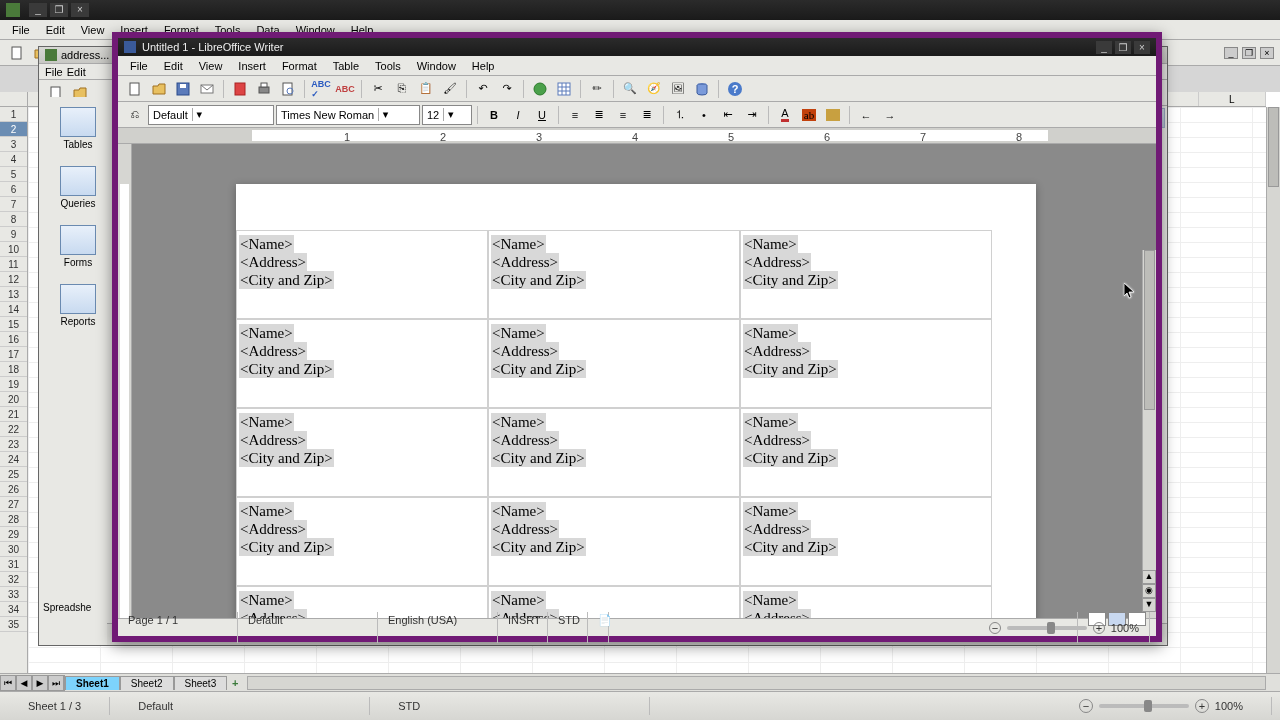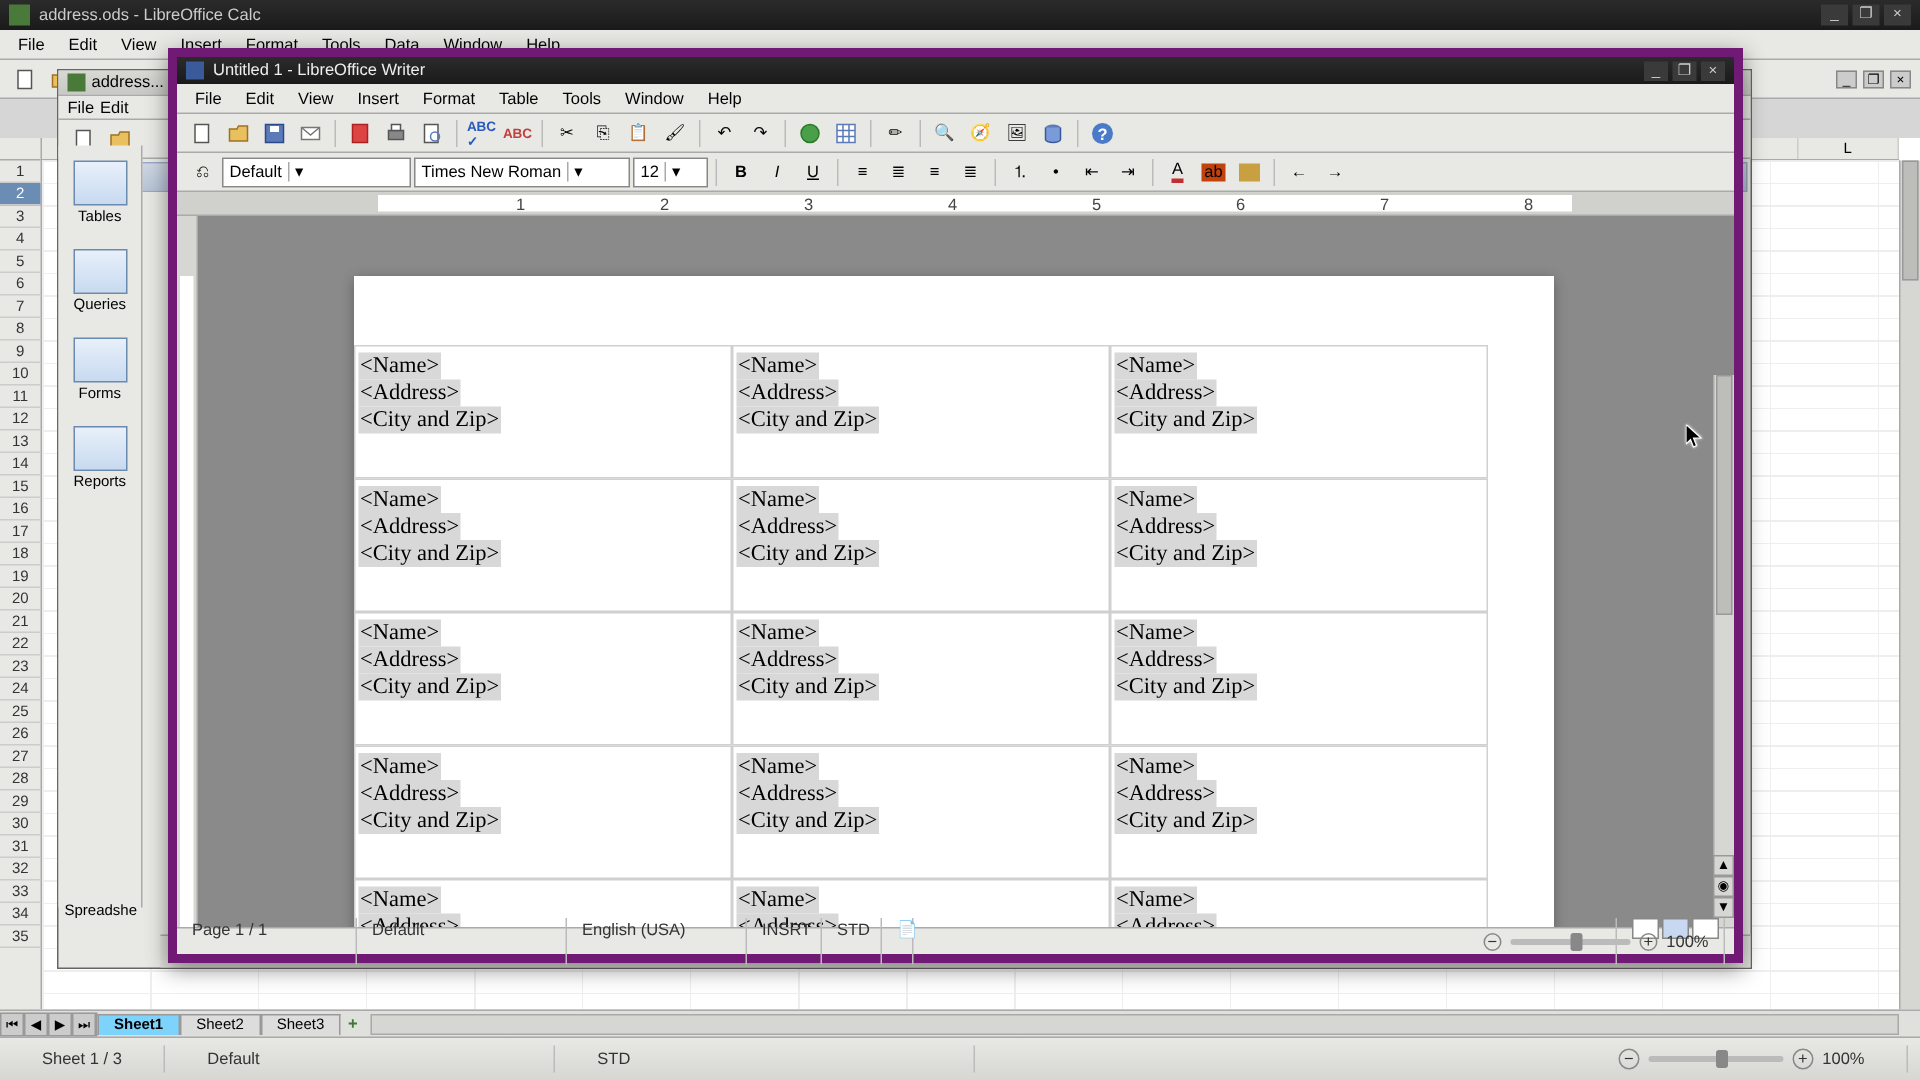--- a/index.html
+++ b/index.html
@@ -32,21 +32,21 @@
 .sheet-tab.active { background:#7dd3fc; font-weight:bold;}
 .calc-status { position:absolute; left:0; right:0; bottom:0; height:29px; background:linear-gradient(#e8e8e4,#d6d6d2); border-top:1px solid #aaa; display:flex; align-items:center; font-size:11px; color:#333; }
 .calc-status > div { padding:0 28px; border-right:1px solid #bbb; height:18px; line-height:18px;}
 .zoom-ctl { position:absolute; right:8px; display:flex; align-items:center; gap:6px;}
 .zoom-slider { width:90px; height:4px; background:#bbb; position:relative; border-radius:2px;}
 .zoom-slider .thumb{ position:absolute; left:45px; top:-4px; width:8px;height:12px;background:#888;border-radius:2px;}
 
 
 .ds-panel { position:absolute; left:38px; top:46px; width:1130px; height:600px; background:#e8e8e4; border:1px solid #666;}
 .ds-panel .ds-title{ height:17px;background:linear-gradient(#d8d8d4,#c8c8c4);border-bottom:1px solid #aaa;display:flex;align-items:center;padding:0 6px;font-size:10px;}
-.ds-side { position:absolute; left:0; top:50px; width:56px; bottom:40px; background:#e8e8e4; border-right:1px solid #aaa; padding-top:4px;}
+.ds-side { position:absolute; left:0; top:50px; width:79px; bottom:40px; background:#e8e8e4; border-right:1px solid #aaa; padding-top:4px;}
 .ds-section-title{height:20px;background:linear-gradient(#cfd7e4,#b8c4d6);border:1px solid #9aaac4;margin:2px;text-align:center;font-size:11px;line-height:18px;color:#2a3a56;font-weight:bold;}
 .ds-item { text-align:center; padding:6px 0 10px; font-size:10px; cursor:pointer;}
 .ds-icon { width:36px;height:30px;margin:0 auto 2px;border:1px solid #6a8ab0;background:linear-gradient(#e8f0fa,#c8daf0);}
 .ds-record { position:absolute; left:68px; right:0; bottom:0; height:22px; background:#e0e0dc; border-top:1px solid #aaa; display:flex; align-items:center; font-size:10px; padding:0 6px; gap:4px;}
 .ds-record input{ width:38px; height:14px; border:1px solid #888; font-size:10px; padding:0 2px;}
 .rec-btn{width:14px;height:14px;border:1px solid #888;background:#ddd;text-align:center;line-height:12px;font-size:9px;cursor:pointer;}
 
 
 .writer { position:absolute; left:112px; top:32px; width:1050px; height:610px; background:#d6d6d2; border:6px solid #701a75; box-shadow:0 4px 14px rgba(0,0,0,.45);}
 .writer-title { height:18px; background:linear-gradient(#2b2b2b,#1a1a1a); color:#eee; display:flex; align-items:center; padding:0 6px; font-size:11px;}
@@ -76,21 +76,20 @@
 .cursor-arrow svg{width:12px;height:18px;filter:drop-shadow(0 0 1px #fff);}
 
 .icon-svg{width:16px;height:16px;}
 </style>
 </head>
 <body>
 
 <div class="calc-window">
   <div class="calc-titlebar">
     <span style="width:14px;height:14px;background:#4a7a3a;margin-right:6px;"></span>
-    <span class="title">address.ods - LibreOffice Calc</span>
     <div class="wbtn">_</div>
     <div class="wbtn">❐</div>
     <div class="wbtn">×</div>
   </div>
   <div class="calc-menu" id="calc-menu">
       <span>File</span>
       <span>Edit</span>
       <span>View</span>
       <span>Insert</span>
       <span>Format</span>
@@ -382,21 +381,21 @@
     <div class="sep"></div>
     <div class="tbtn">⒈</div>
     <div class="tbtn">•</div>
     <div class="tbtn">⇤</div>
     <div class="tbtn">⇥</div>
     <div class="sep"></div>
     <div class="tbtn">
         <span style="border-bottom:3px solid #c03030;">A</span>
       </div>
     <div class="tbtn">
-        <span style="background:#c2410c;padding:0 2px;">ab</span>
+        <span style="background:#c2410c;padding:0 2px;font-family:Liberation Serif, serif;">ab</span>
       </div>
     <div class="tbtn">
         <span style="background:#c8a040;width:14px;height:12px;display:inline-block;"></span>
       </div>
     <div class="sep"></div>
     <div class="tbtn">←</div>
     <div class="tbtn">→</div>
   </div>
 
   <div class="writer-ruler">

